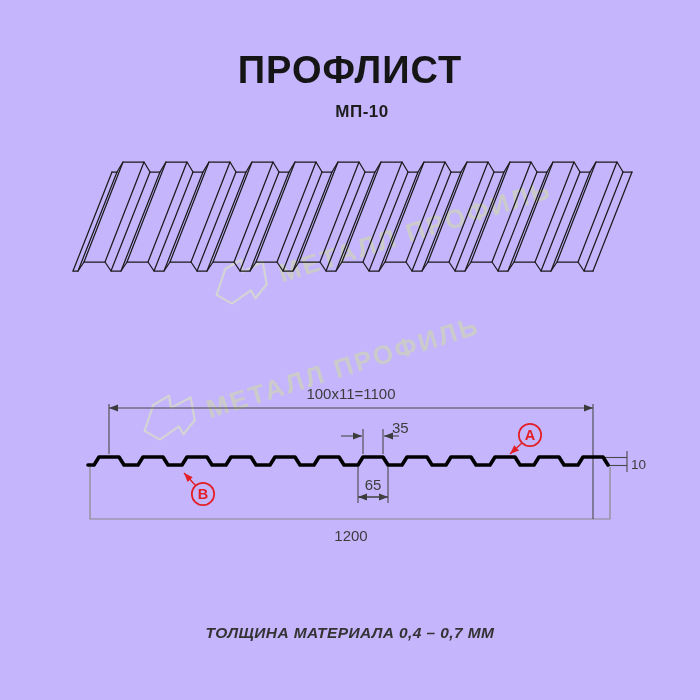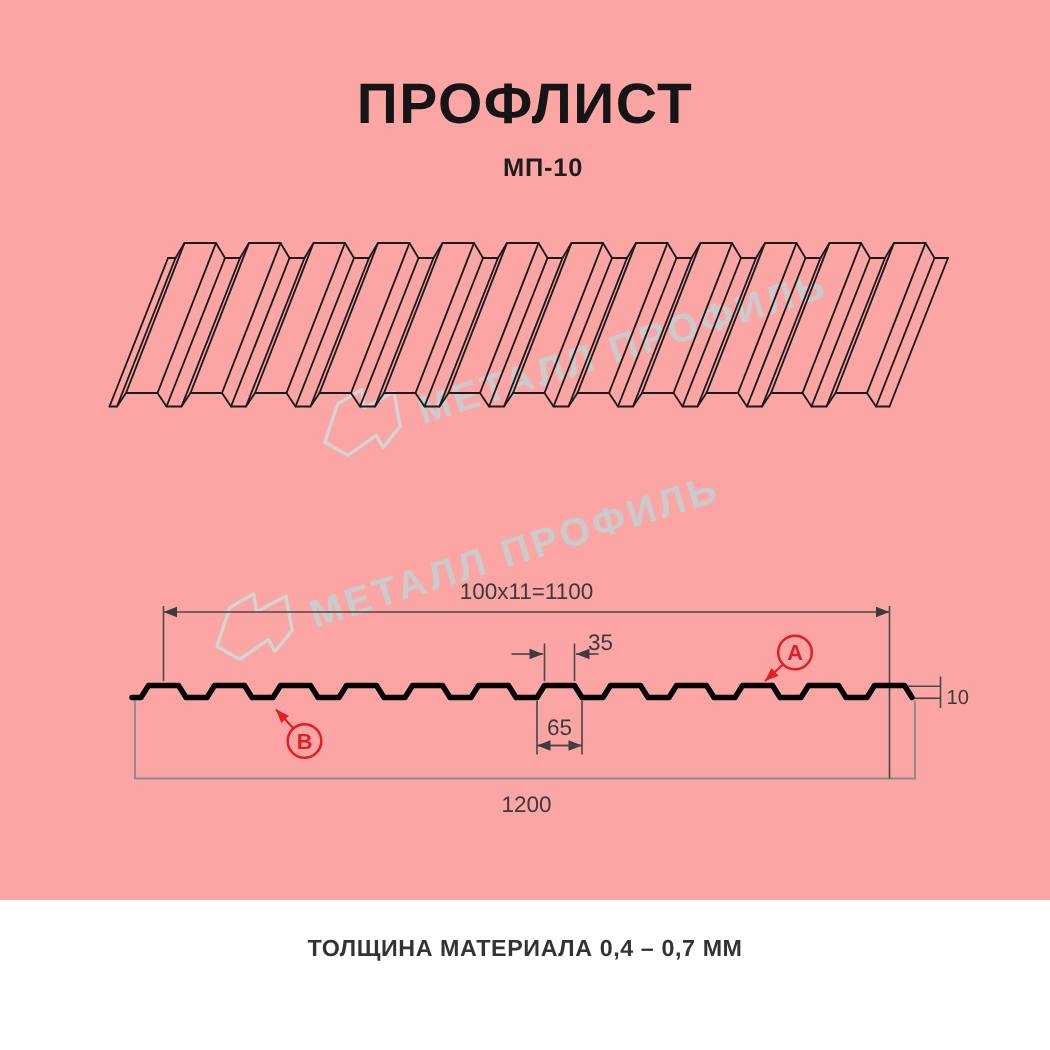--- a/index.html
+++ b/index.html
@@ -1,35 +1,35 @@
 <!DOCTYPE html>
 <html><head>
 <meta charset="utf-8">
 <style>
   html,body{margin:0;padding:0;background:#fff;}
   body{width:700px;height:700px;overflow:hidden;font-family:"Liberation Sans",sans-serif;}
-  .page{position:relative;width:700px;height:600px;background:#fca5a5;}
+  .page{position:relative;width:700px;height:700px;background:#c4b5fd;}
   header{position:absolute;top:50px;left:0;width:100%;text-align:center;}
   h1{margin:0;font-size:38px;font-weight:800;letter-spacing:1px;color:#151515;line-height:1.1;}
   .subtitle{margin-top:10px;font-size:17px;font-weight:700;letter-spacing:.5px;color:#1d1d1d;padding-left:24px;}
   svg.drawing{position:absolute;left:0;top:0;width:700px;height:700px;}
   svg text{font-family:"Liberation Sans",sans-serif;}
   .sheetline{stroke:#1b1b1b;stroke-width:1.25;fill:none;stroke-linejoin:round;stroke-linecap:round;}
   .thick{stroke:#000;stroke-width:3.6;fill:none;stroke-linejoin:round;stroke-linecap:round;}
   .thin{stroke:#4a4a4a;stroke-width:1.1;fill:none;}
   .box{stroke:#8a8a8a;stroke-width:1.2;fill:none;}
   .dim{font-size:15px;fill:#3c3c3c;}
   .dim-sm{font-size:13.5px;fill:#3c3c3c;}
   .red-line{stroke:#e31e24;stroke-width:1.4;fill:none;}
   .red-circle{stroke:#e31e24;stroke-width:1.7;fill:none;}
   .red-letter{font-size:14.5px;font-weight:700;fill:#e31e24;}
   .wm-text{font-size:26px;font-weight:700;fill:#cbcbcb;letter-spacing:2.5px;}
   .wm-logo{stroke:#d4d4d4;stroke-width:2.2;fill:none;stroke-linejoin:round;}
   .footer{position:absolute;top:624px;left:0;width:100%;text-align:center;
-          font-size:15.5px;font-weight:700;letter-spacing:.4px;color:#333;}
+          font-size:15.5px;font-weight:700;letter-spacing:.4px;color:#333;font-style:italic;}
 </style>
 </head>
 <body>
 
 <div class="page">
 
   <header>
     <h1>ПРОФЛИСТ</h1>
     <div class="subtitle">МП-10</div>
   </header>

